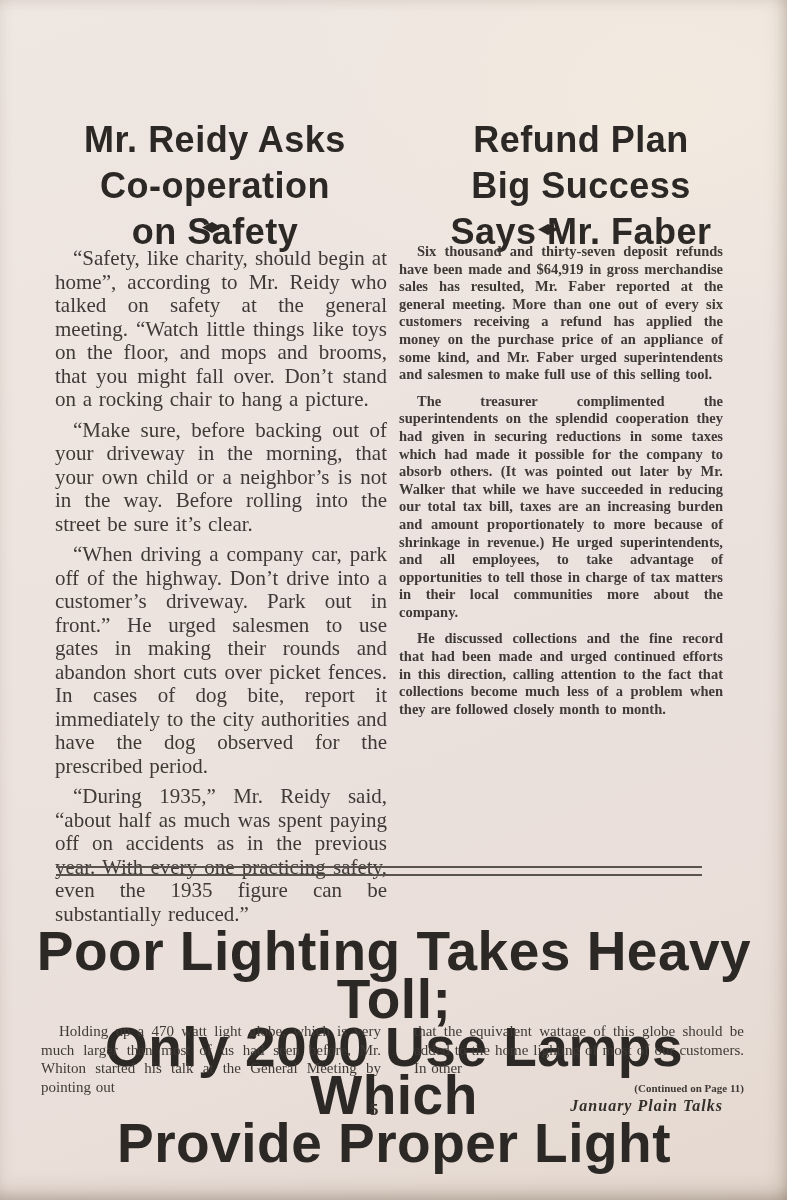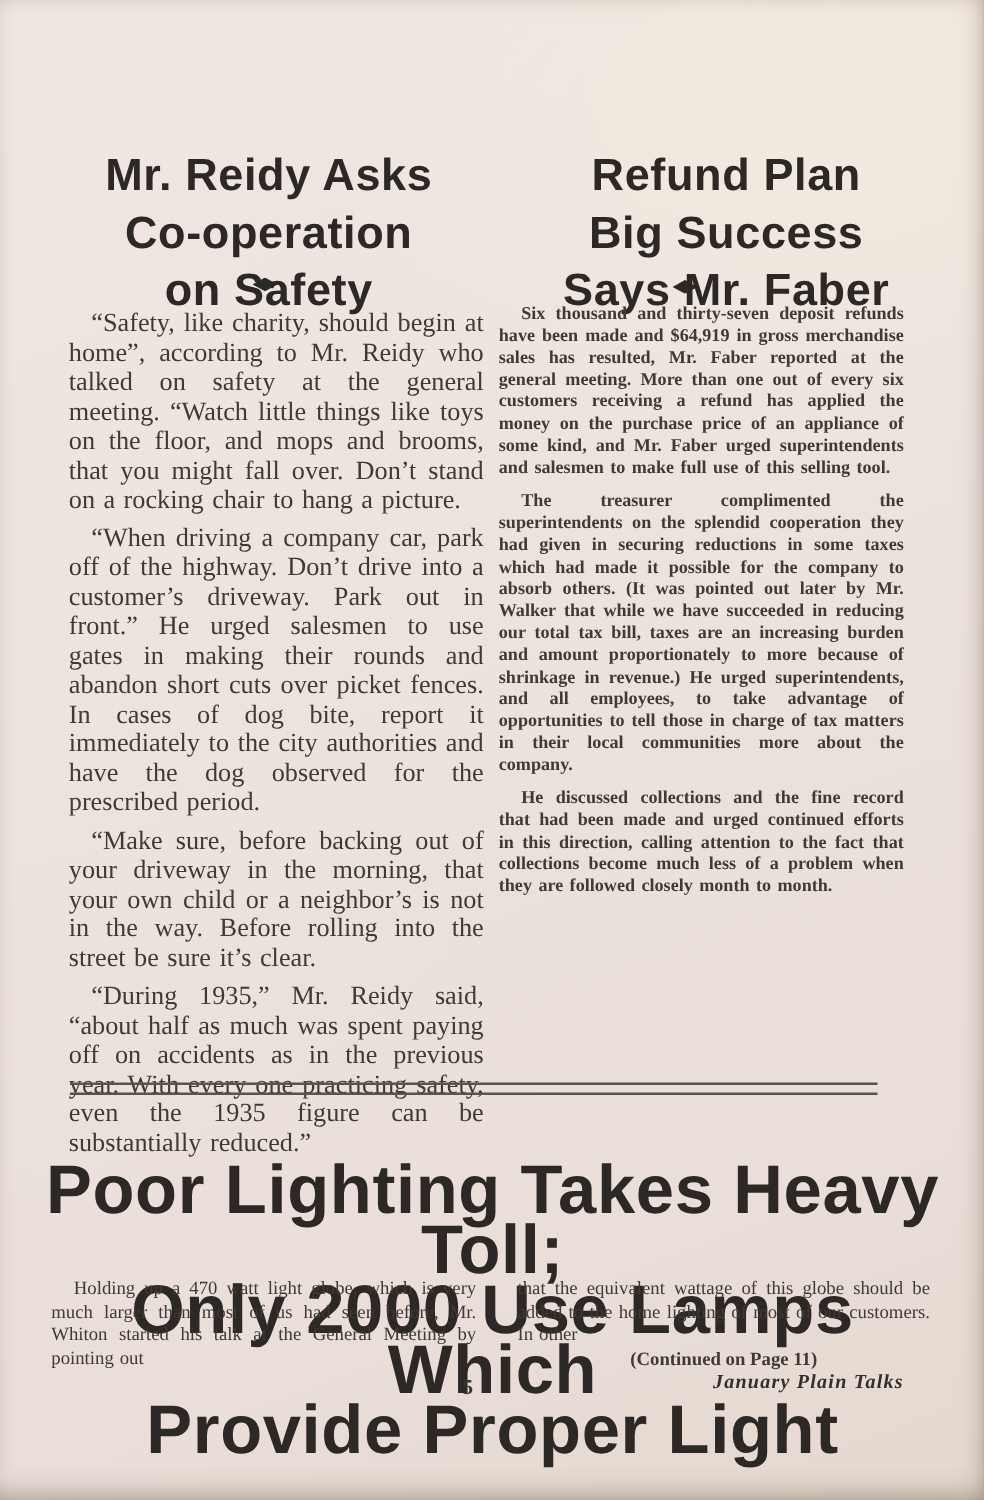--- a/index.html
+++ b/index.html
@@ -60,22 +60,22 @@
     top:884px;left:34px;width:720px;
     font-size:55px;line-height:48px;
     letter-spacing:.5px;
   }
   .bottom-col{position:absolute;top:1022px;text-align:justify;font-size:15px;line-height:18.5px;}
   .bottom-col-left{left:41px;width:340px;}
   .bottom-col-left .lede{text-indent:18px;margin:0;word-spacing:1px;}
   .bottom-col-right{left:414px;width:330px;font-family:Liberation Serif, serif;}
   .bottom-col-right p{margin:0;word-spacing:1px;}
   .continued{
-    display:block;text-align:center;font-weight:bold;
-    font-size:15px;margin-top:1px;
+    display:block;text-align:right;font-weight:bold;
+    font-size:11px;margin-top:1px;
   }
   .footer-pagenum{
     position:absolute;left:370px;top:1100px;
     font-size:17px;font-weight:bold;color:#3a3531;
   }
   .footer-pub{
     position:absolute;right:64px;top:1097px;
     font-size:16px;font-style:italic;font-weight:bold;
     color:#332f2b;letter-spacing:1px;
   }
@@ -86,22 +86,22 @@
 <div class="page">
 
   <h1 class="headline top-hl hl-left">
     <span class="hl-line">Mr. Reidy Asks</span>
     <span class="hl-line">Co-operation</span>
     <span class="hl-line">on Safety</span>
   </h1>
   <div class="diamond diamond-left"></div>
   <div class="body-col col-left-body">
     <p>“Safety, like charity, should begin at home”, according to Mr. Reidy who talked on safety at the general meeting. “Watch little things like toys on the floor, and mops and brooms, that you might fall over. Don’t stand on a rocking chair to hang a picture.</p>
+    <p>“Make sure, before backing out of your driveway in the morning, that your own child or a neighbor’s is not in the way. Before rolling into the street be sure it’s clear.</p>
     <p>“When driving a company car, park off of the highway. Don’t drive into a customer’s driveway. Park out in front.” He urged salesmen to use gates in making their rounds and abandon short cuts over picket fences. In cases of dog bite, report it immediately to the city authorities and have the dog observed for the prescribed period.</p>
-    <p>“Make sure, before backing out of your driveway in the morning, that your own child or a neighbor’s is not in the way. Before rolling into the street be sure it’s clear.</p>
     <p>“During 1935,” Mr. Reidy said, “about half as much was spent paying off on accidents as in the previous year. With every one practicing safety, even the 1935 figure can be substantially reduced.”</p>
   </div>
 
   <h1 class="headline top-hl hl-right">
     <span class="hl-line">Refund Plan</span>
     <span class="hl-line">Big Success</span>
     <span class="hl-line">Says Mr. Faber</span>
   </h1>
   <div class="diamond diamond-right"></div>
   <div class="body-col col-right-body">

